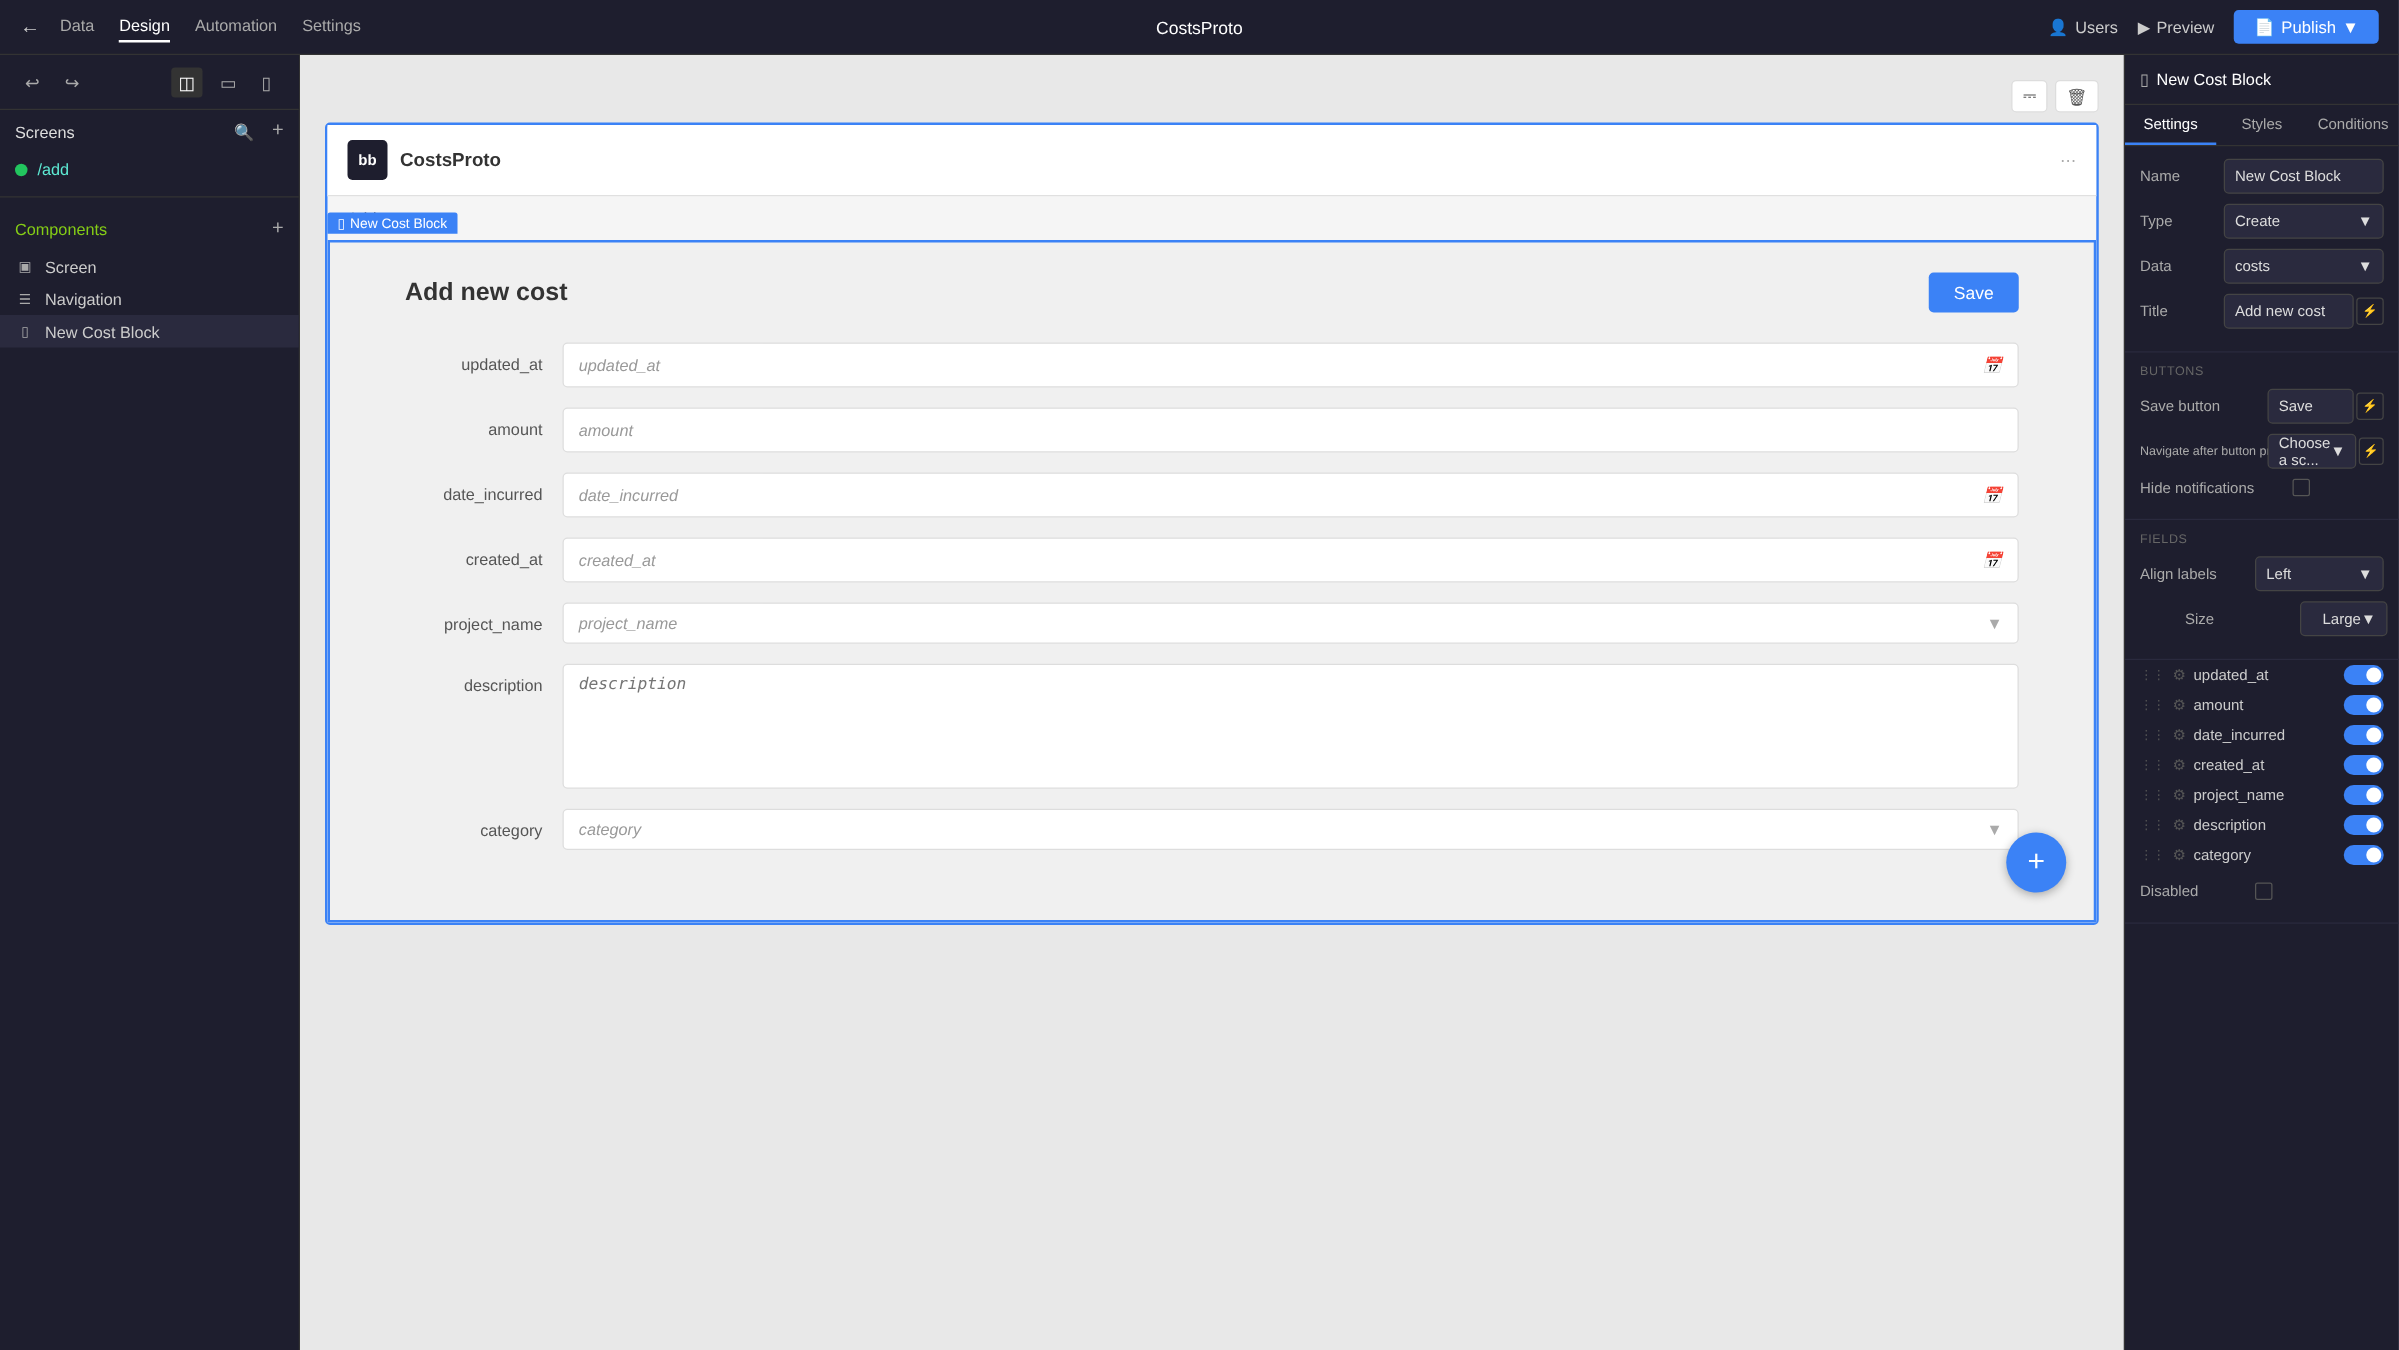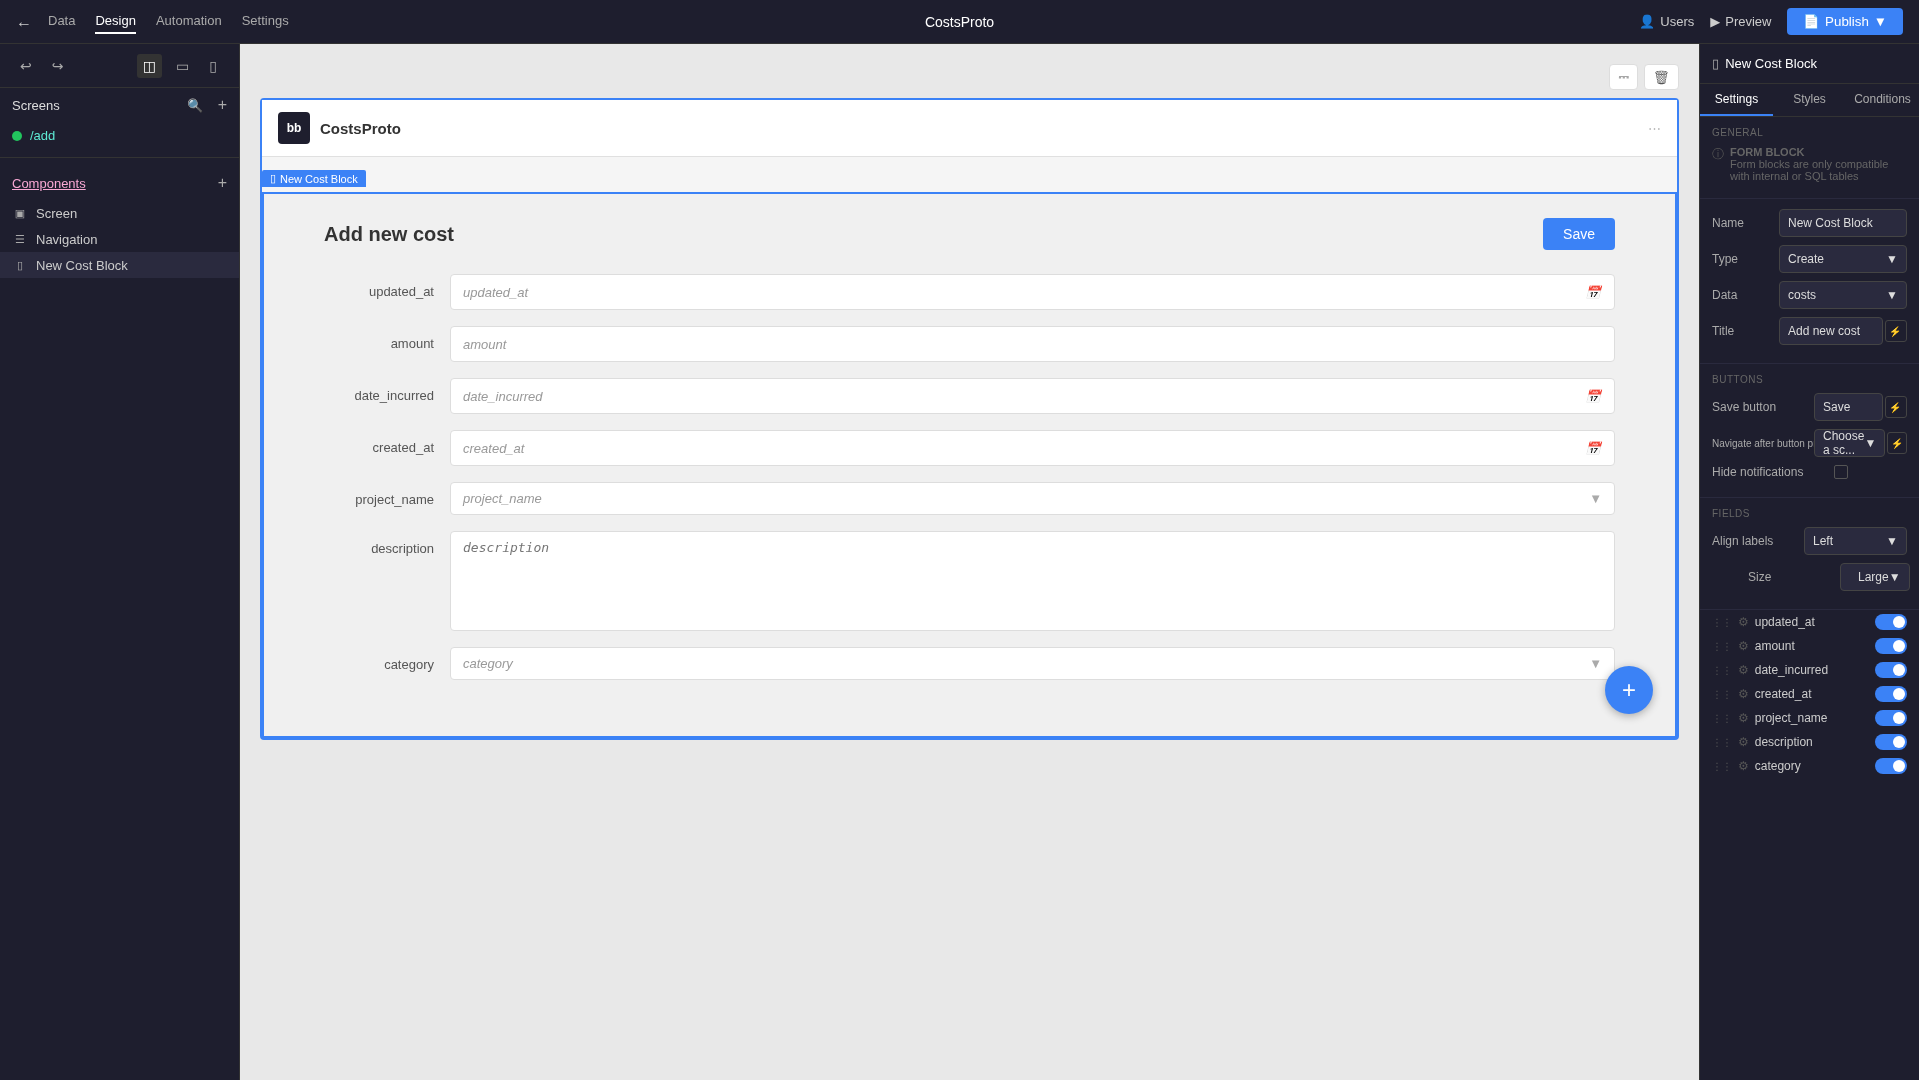--- a/index.html
+++ b/index.html
@@ -209,21 +209,21 @@
     </div>
 
     <div class="screen-item">
       <div class="dot"></div>
       <span class="label">/add</span>
     </div>
 
     <div class="sidebar-divider"></div>
 
     <div class="components-header">
-      <span style="color:#f9a8d4; font-size:13px;text-decoration:underline;">Components</span>
+      <span style="color:#84cc16; font-size:13px;">Components</span>
       <span style="color:#aaa; cursor:pointer; font-size:16px;">+</span>
     </div>
 
     <div class="component-item">
       <span class="comp-icon">▣</span>
       <span>Screen</span>
     </div>
     <div class="component-item">
       <span class="comp-icon">☰</span>
       <span>Navigation</span>
@@ -324,30 +324,20 @@
       <span class="panel-icon">▯</span>
       <span class="panel-title">New Cost Block</span>
     </div>
 
     <div class="panel-tabs">
       <span class="panel-tab active">Settings</span>
       <span class="panel-tab">Styles</span>
       <span class="panel-tab">Conditions</span>
     </div>
 
-    <div class="panel-section">
-      <div class="panel-section-title">GENERAL</div>
-      <div class="form-hint">
-        <span class="form-hint-icon">ⓘ</span>
-        <div>
-          <div class="form-hint-label">FORM BLOCK</div>
-          <div class="form-hint-text">Form blocks are only compatible with internal or SQL tables</div>
-        </div>
-      </div>
-    </div>
 
     <div class="panel-section">
 
       <div class="prop-row">
         <span class="prop-label">Name</span>
         <input class="full-width-input" style="flex: 1 1 0%;" type="text" value="New Cost Block">
       </div>
 
       <div class="prop-row">
         <span class="prop-label">Type</span>
@@ -449,15 +439,21 @@
         <div class="toggle"></div>
       </div>
       <div class="field-item">
         <span class="field-drag">⋮⋮</span>
         <span class="field-gear">⚙</span>
         <span class="field-name">category</span>
         <div class="toggle"></div>
       </div>
     </div>
 
+    <div class="panel-section">
+      <div class="prop-row">
+        <span class="prop-label" style="width:90px;">Disabled</span>
+        <div class="checkbox"></div>
+      </div>
+    </div>
   </div>
 
 </div>
 
 </body></html>

